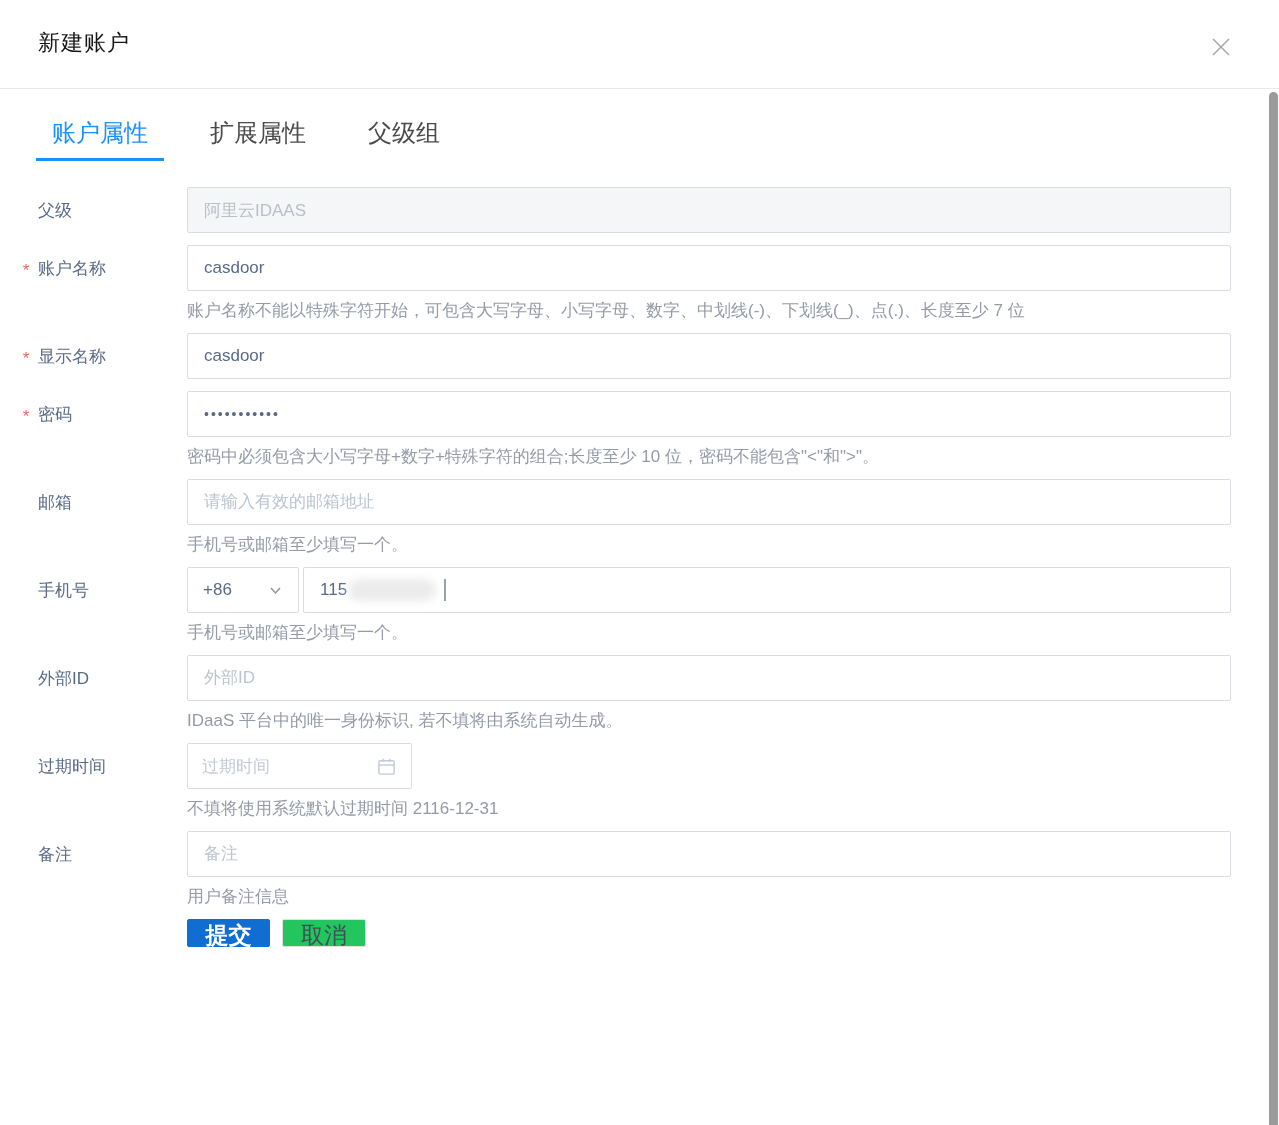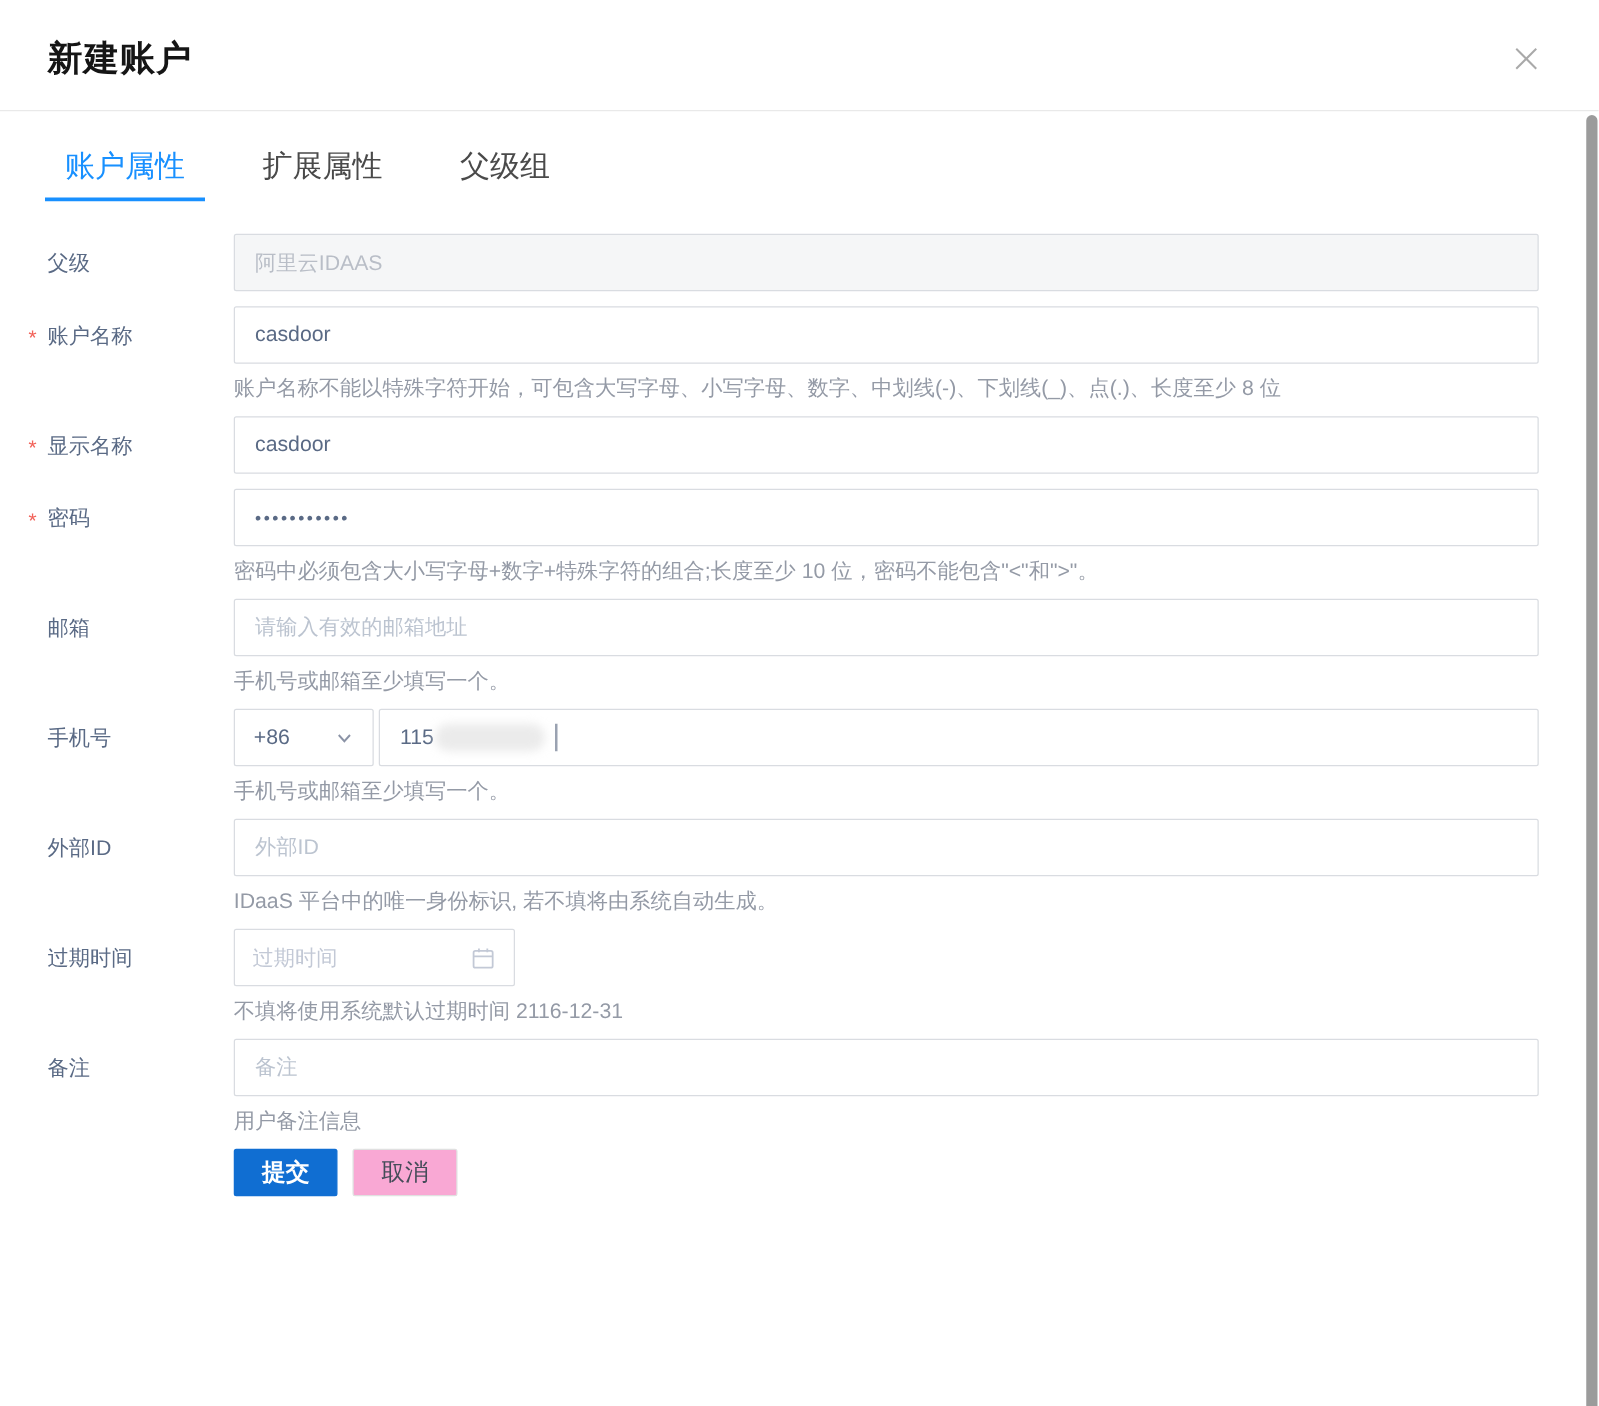--- a/index.html
+++ b/index.html
@@ -3,21 +3,21 @@
 <meta charset="utf-8">
 <style>
   * { margin:0; padding:0; box-sizing:border-box; }
   html,body { width:1279px; height:1125px; background:#fff; overflow:hidden;
     font-family:"Liberation Sans","DejaVu Sans",sans-serif; }
   body { position:relative; }
 
   
   .dlg-header { position:relative; height:89px; padding:28px 48px 0 38px;
     border-bottom:1px solid #e9e9e9; }
-  .dlg-title { font-size:28px; font-weight:700; color:#151515; letter-spacing:1px; }
+  .dlg-title { font-size:22px; font-weight:400; color:#151515; letter-spacing:1px; }
   .close-btn { position:absolute; top:33px; right:44px; width:28px; height:28px;
     background:none; border:none; cursor:pointer; padding:0; line-height:0; }
 
   
   .tabs { display:flex; margin:22px 48px 0 36px; }
   .tab { font-size:24px; color:#4a4a4a; padding:6px 16px 9px; margin-right:30px;
     cursor:pointer; border-bottom:3px solid transparent; }
   .tab.active { color:#1890ff; border-bottom-color:#1890ff; }
 
   
@@ -50,25 +50,25 @@
   .caret { display:inline-block; width:2px; height:22px; margin-left:8px; background:#9aa2b1; }
 
   
   .date-box { width:225px; height:46px; border:1px solid #d9dce1; border-radius:2px;
     display:flex; align-items:center; justify-content:space-between; padding:0 14px;
     background:#fff; cursor:pointer; }
   .date-ph { font-size:17px; color:#c3c9d6; }
 
   
   .btn-row { display:flex; gap:12px; padding-left:149px; margin-top:2px; }
-  .btn { height:38px; border-radius:2px; font-size:19px; cursor:pointer;
+  .btn { height:28px; border-radius:2px; font-size:23px; cursor:pointer;
     font-family:inherit; }
   .btn-primary { width:83px; background:#106ed2; border:1px solid #106ed2;
     color:#fff; font-weight:700; }
-  .btn-default { width:84px; background:#f9a8d4; border:1px solid #e0e0e0; color:#454c59; }
+  .btn-default { width:84px; background:#22c55e; border:1px solid #e0e0e0; color:#454c59; }
 
   
   .scroll-thumb { position:absolute; right:1px; top:92px; bottom:0; width:9px;
     background:#9b9b9b; border-radius:6px 6px 0 0; }
 </style>
 </head>
 <body>
 
 <div class="dlg-header">
   <span class="dlg-title">新建账户</span>
@@ -93,21 +93,21 @@
     <div class="ctl-col">
       <input class="ipt disabled" disabled="" value="阿里云IDAAS" style="">
     </div>
   </div>
 
   <div class="form-row">
     <div class="lbl-col"><span class="lbl">
       <i class="req-mark">*</i><span>账户名称</span></span></div>
     <div class="ctl-col">
       <input class="ipt" value="casdoor" style="">
-      <div class="hint">账户名称不能以特殊字符开始，可包含大写字母、小写字母、数字、中划线(-)、下划线(_)、点(.)、长度至少 8 位</div>
+      <div class="hint">账户名称不能以特殊字符开始，可包含大写字母、小写字母、数字、中划线(-)、下划线(_)、点(.)、长度至少 7 位</div>
     </div>
   </div>
 
   <div class="form-row">
     <div class="lbl-col"><span class="lbl">
       <i class="req-mark">*</i><span>显示名称</span></span></div>
     <div class="ctl-col">
       <input class="ipt" value="casdoor" style="">
     </div>
   </div>

